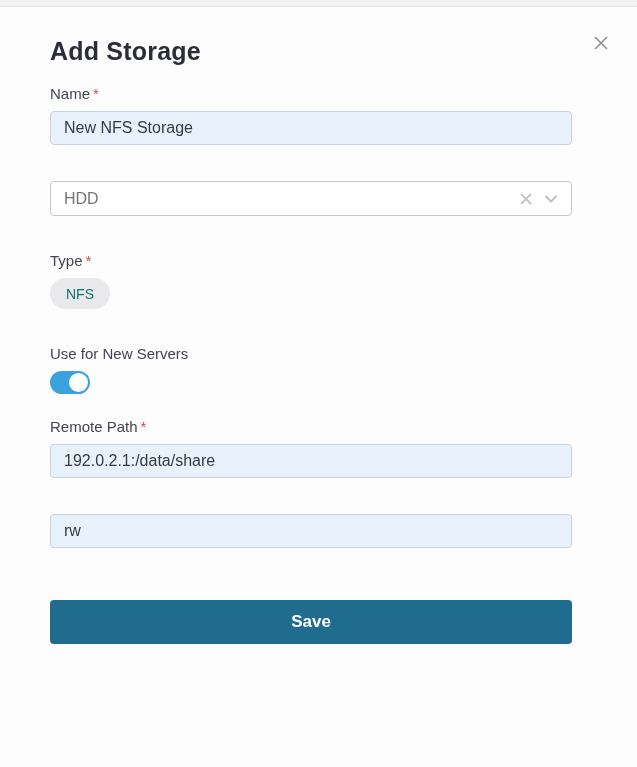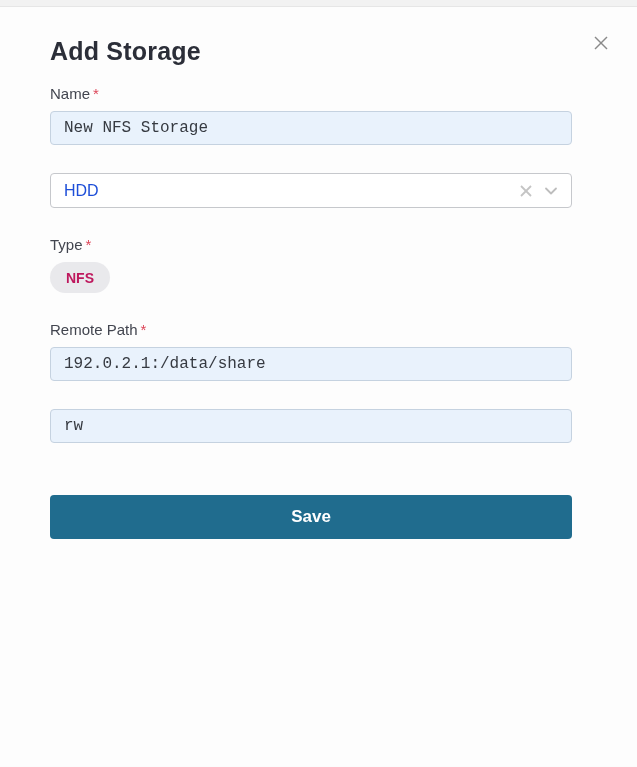--- a/index.html
+++ b/index.html
@@ -32,77 +32,77 @@
     justify-content: center;
     cursor: pointer;
   }
   .modal-title {
     font-size: 25px;
     font-weight: 700;
     color: #2b2e38;
     letter-spacing: 0.2px;
     margin-bottom: 19px;
   }
-  .field { margin-bottom: 28px; }
+  .field { margin-bottom: 36px; }
   .field-label {
     display: block;
     font-size: 15px;
     color: #42454f;
     margin-bottom: 9px;
   }
   .req {
     color: #dc4558;
     margin-left: 3px;
     font-size: 15px;
   }
   .text-input {
     width: 100%;
     height: 34px;
     background: #e9f2fc;
     border: 1px solid #c5d2e0;
     border-radius: 4px;
     padding: 0 13px;
     font-size: 16px;
     color: #363a41;
-    font-family: Liberation Mono, monospace;
+    font-family: Liberation Sans, sans-serif;
     outline: none;
   }
   .select-box {
     width: 100%;
     height: 35px;
     background: #ffffff;
     border: 1px solid #c6c8cc;
     border-radius: 4px;
     padding: 0 12px 0 13px;
     display: flex;
     align-items: center;
     cursor: pointer;
   }
   .select-value {
     flex: 1;
     font-size: 16px;
-    color: #1d4ed8;
+    color: #737373;
   }
   .select-icons { display: flex; align-items: center; gap: 9px; }
   .icon-clear, .icon-chevron {
     display: flex; align-items: center; justify-content: center;
     width: 16px; height: 16px; cursor: pointer;
   }
   .type-pill {
     display: inline-flex;
     align-items: center;
     justify-content: center;
     min-width: 57px;
     height: 31px;
     padding: 0 16px;
     background: #e9e9ec;
     border-radius: 16px;
     font-size: 14px;
-    font-weight: 700;
-    color: #be185d;
+    font-weight: 400;
+    color: #0f766e;
     cursor: pointer;
   }
   .toggle {
     position: relative;
     width: 40px;
     height: 23px;
     background: #3ba2de;
     border-radius: 12px;
     cursor: pointer;
     margin-top: 2px;
@@ -172,20 +172,26 @@
         </span>
       </span>
     </div>
   </div>
 
   <div class="field">
     <label class="field-label"><span>Type</span><span class="req">*</span></label>
     <span class="type-pill">NFS</span>
   </div>
 
+  <div class="field field-toggle">
+    <label class="field-label">Use for New Servers</label>
+    <div class="toggle">
+      <div class="knob"></div>
+    </div>
+  </div>
 
 
   <div class="field">
     <label class="field-label"><span>Remote Path</span><span class="req">*</span></label>
     <input class="text-input" type="text" value="192.0.2.1:/data/share" style="">
   </div>
 
   <div class="field">
     <input class="text-input" type="text" value="rw" style="">
   </div>

